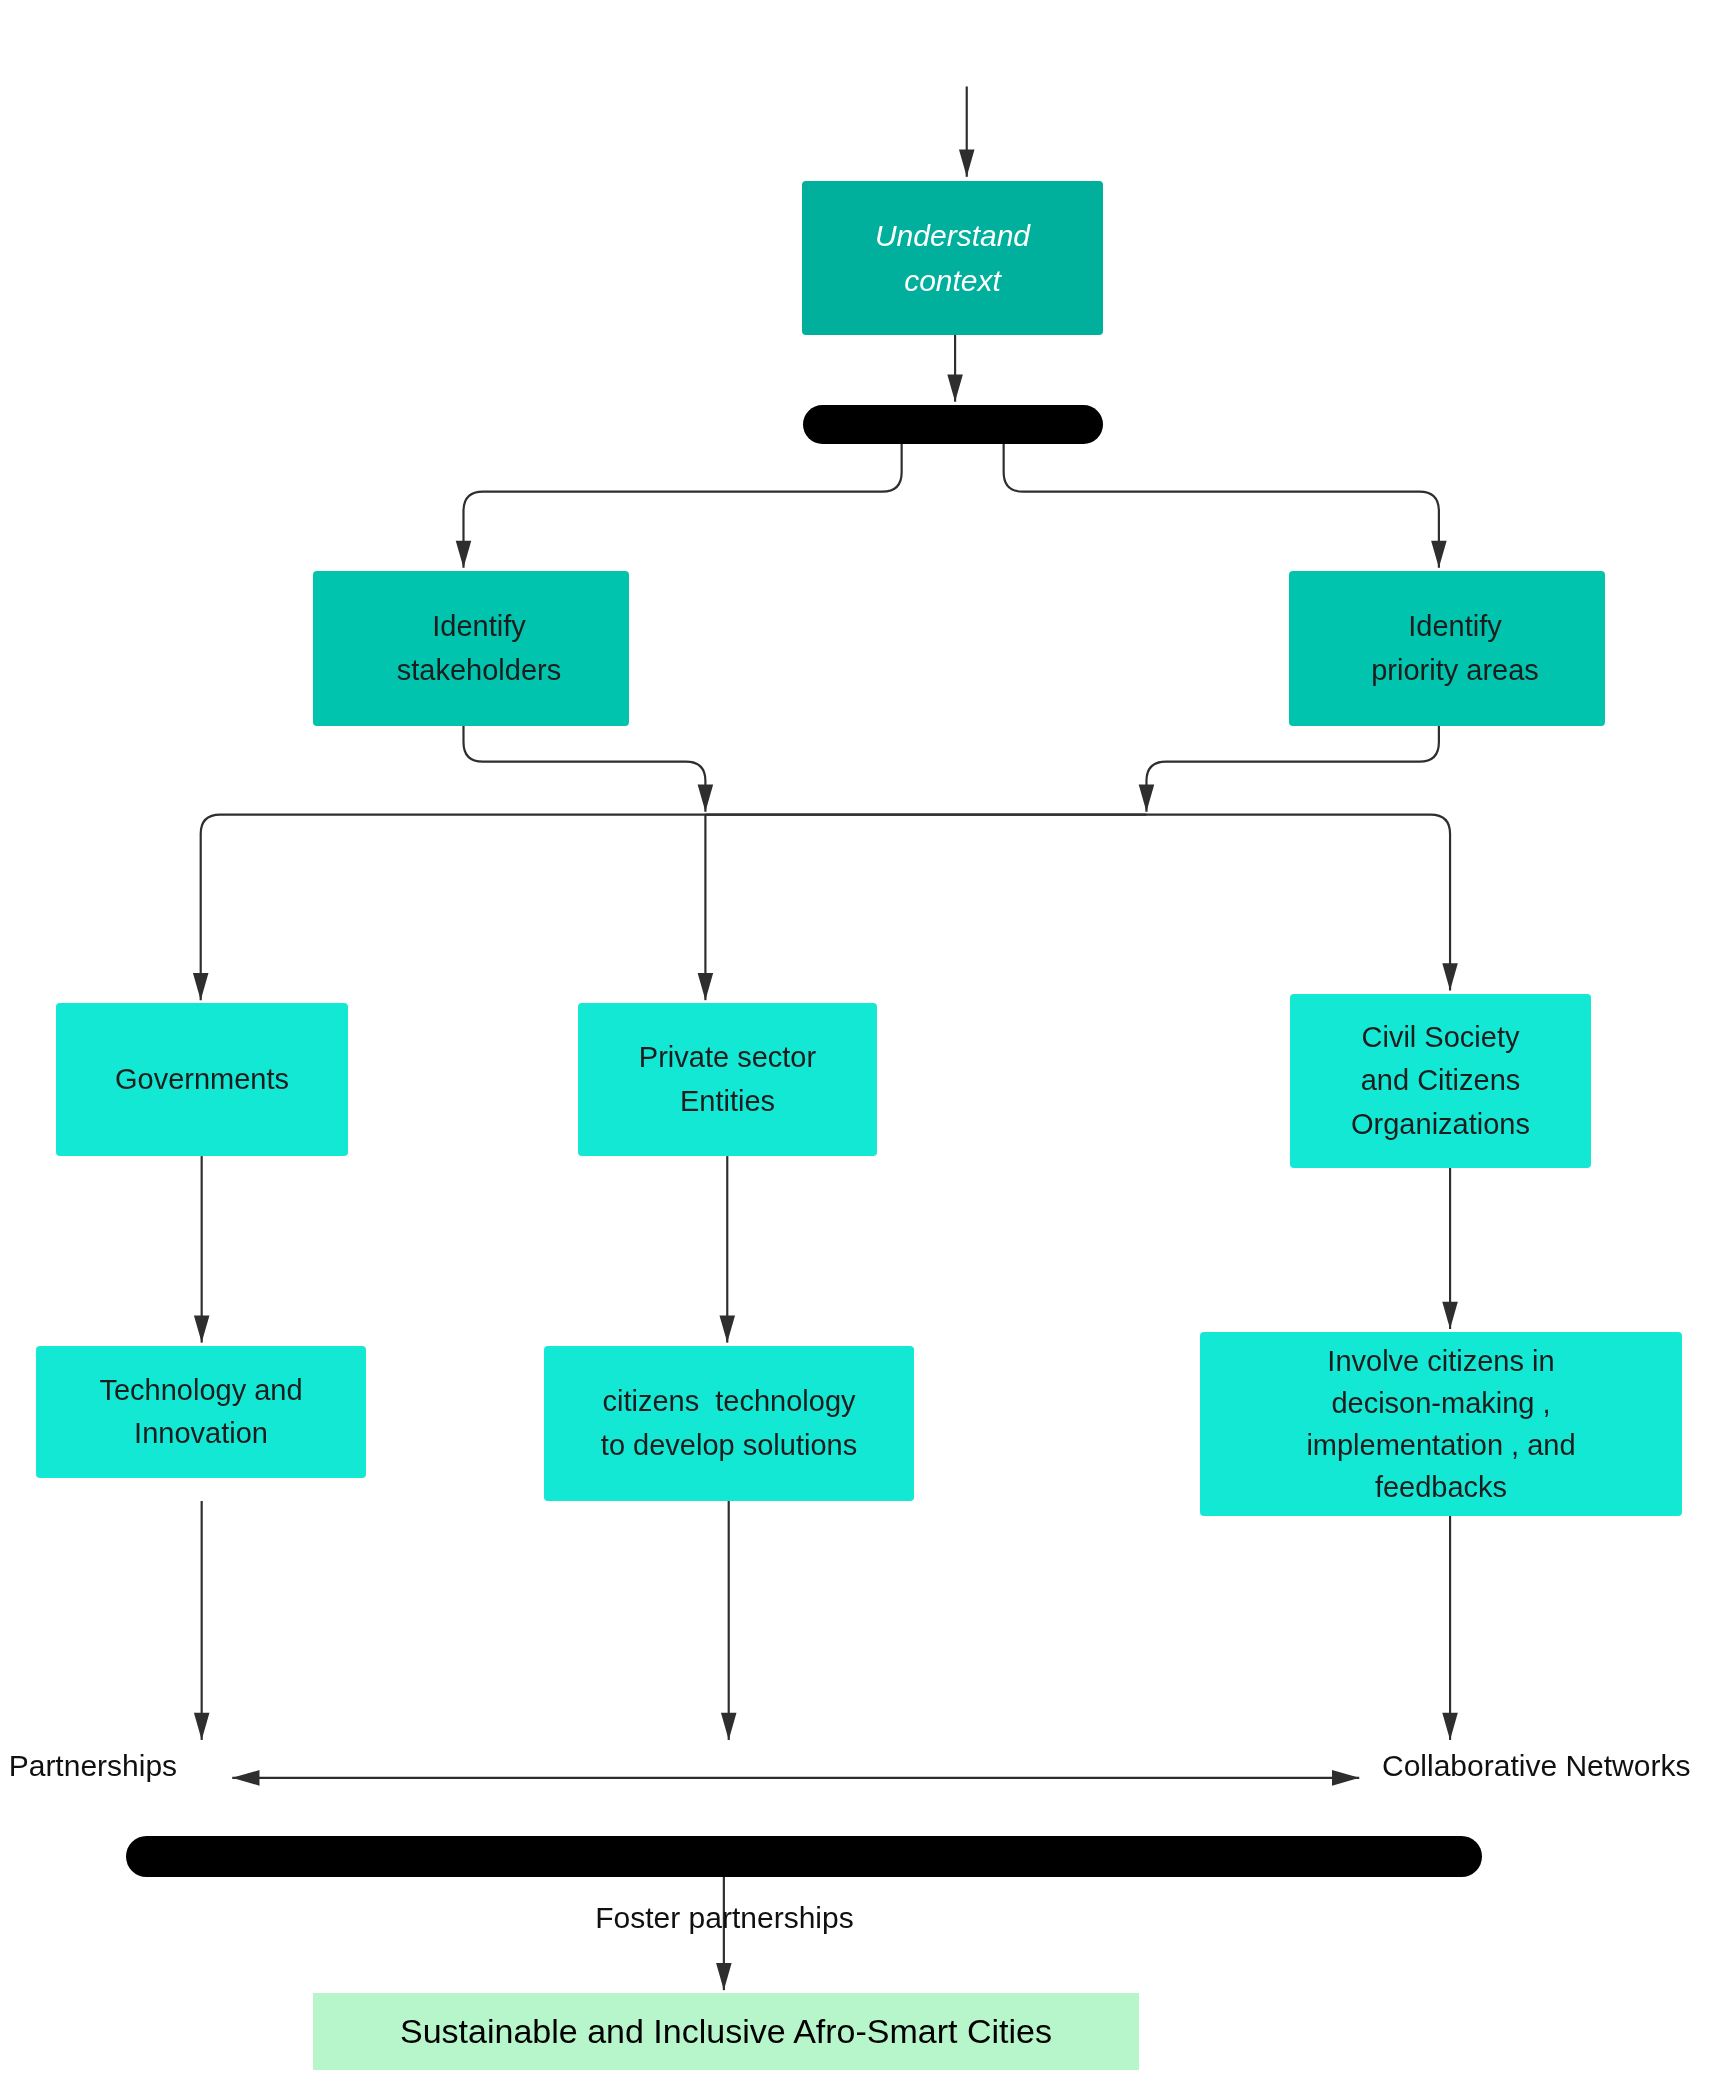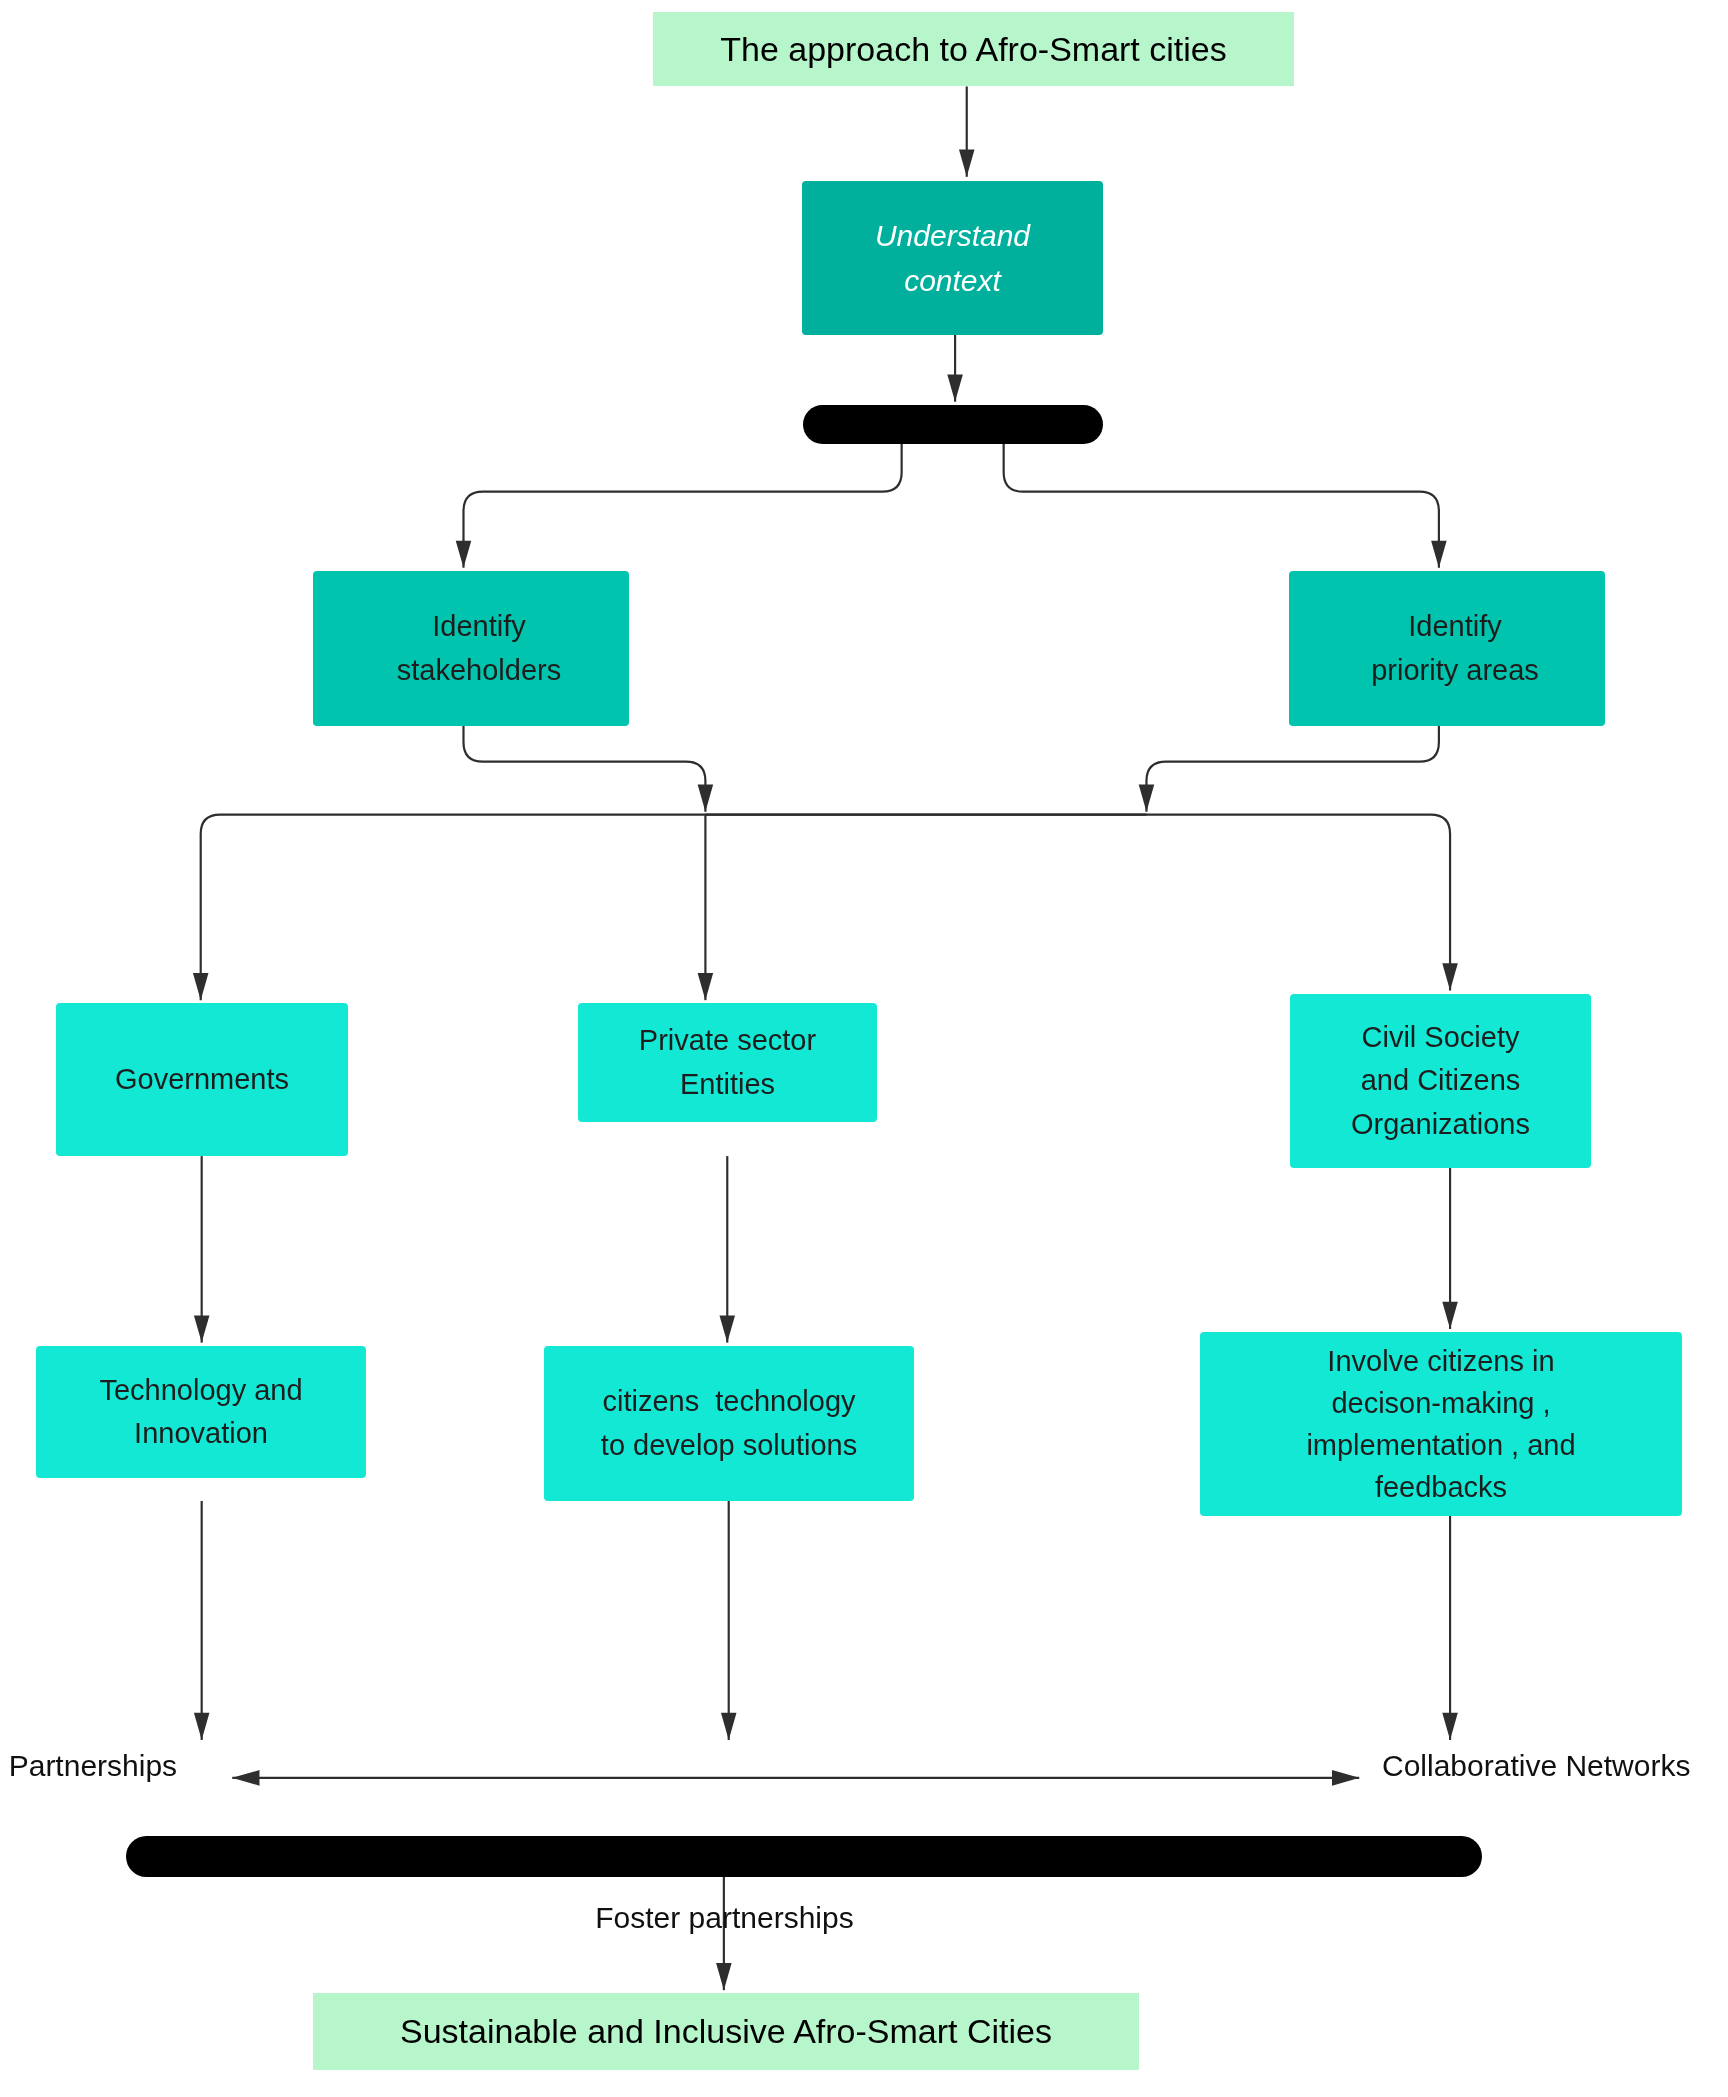--- a/index.html
+++ b/index.html
@@ -18,21 +18,21 @@
   .step2{background:var(--step2-bg,#00c4ad);padding-left:16px;}
   .step3{background:var(--step3-bg,#13e8d5);}
   .bar{position:absolute;background:var(--bar,#000);border-radius:20.4px;}
   .lbl{position:absolute;font-size:30px;color:#101010;white-space:nowrap;}
   #title{left:653px;top:12px;width:641px;height:74px;}
   #understand{left:802px;top:181px;width:301px;height:154px;}
   #bar1{left:803px;top:405px;width:300px;height:39px;}
   #stakeholders{left:313px;top:571px;width:300px;height:155px;}
   #priority{left:1289px;top:571px;width:300px;height:155px;}
   #governments{left:56px;top:1003px;width:292px;height:153px;}
-  #private{left:578px;top:1003px;width:299px;height:119px;}
+  #private{left:578px;top:1003px;width:299px;height:153px;}
   #civil{left:1290px;top:994px;width:301px;height:174px;}
   #technology{left:36px;top:1346px;width:330px;height:132px;}
   #leverage{left:544px;top:1346px;width:370px;height:155px;}
   #involve{left:1200px;top:1332px;width:482px;height:184px;line-height:1.45;}
   #lbl-partnerships{left:8.7px;top:1749px;}
   #lbl-collab{left:1382px;top:1749px;}
   #lbl-foster{left:564px;top:1901px;width:321px;text-align:center;white-space:normal;}
   #bar2{left:126px;top:1836px;width:1356px;height:41px;}
   #final{left:313px;top:1993px;width:826px;height:77px;}
 </style>
@@ -59,21 +59,20 @@
     <path class="edge" d="M415,2380 L415,2764" marker-end="url(#arrow)"></path>
     <path class="edge" d="M1497,2380 L1497,2764" marker-end="url(#arrow)"></path>
     <path class="edge" d="M2985,2403 L2985,2736" marker-end="url(#arrow)"></path>
     <path class="edge" d="M415,3090 L415,3582" marker-end="url(#arrow)"></path>
     <path class="edge" d="M1500,3090 L1500,3582" marker-end="url(#arrow)"></path>
     <path class="edge" d="M2985,3120 L2985,3582" marker-end="url(#arrow)"></path>
     <path class="edge edge-thick" d="M478,3660 L2798,3660" marker-start="url(#arrow)" marker-end="url(#arrow)"></path>
     <path class="edge" d="M1490,3862 L1490,4097" marker-end="url(#arrow)"></path>
   </svg>
 
-  <div id="title" class="node terminal">The approach to Afro-Smart cities</div>
 
   <div id="understand" class="node step1 rounded">Understand
 context</div>
 
   <div id="bar1" class="bar"></div>
 
   <div id="stakeholders" class="node step2 rounded">Identify
 stakeholders</div>
 
   <div id="priority" class="node step2 rounded">Identify

